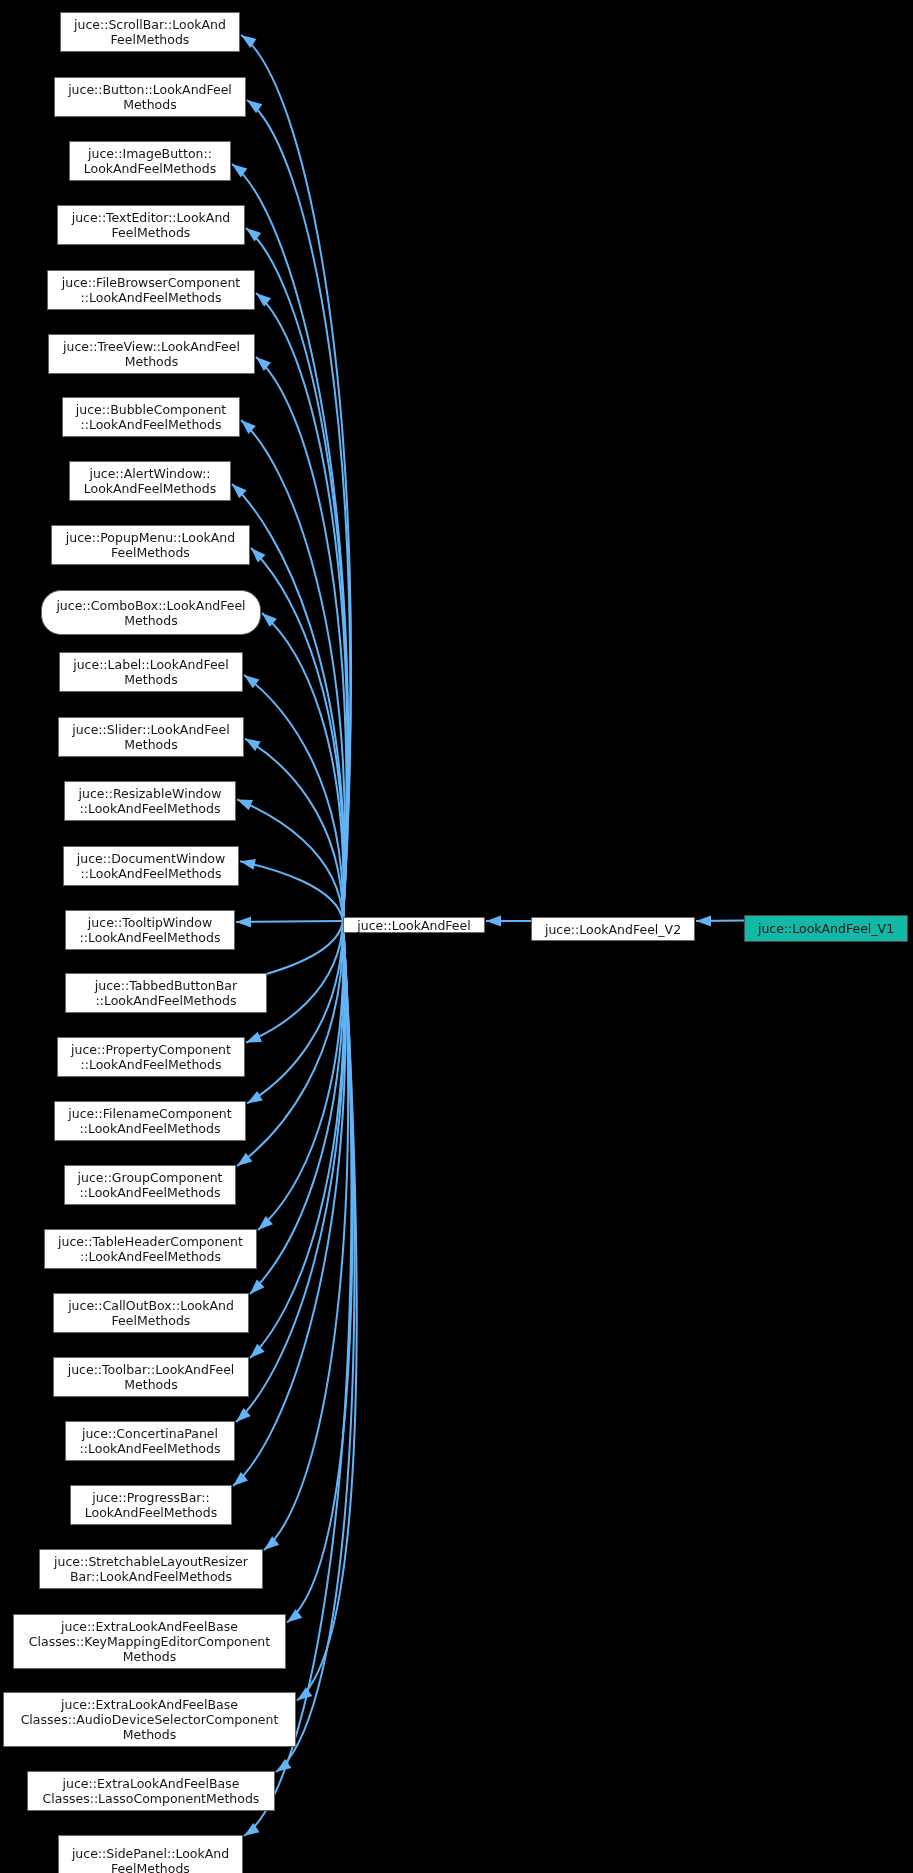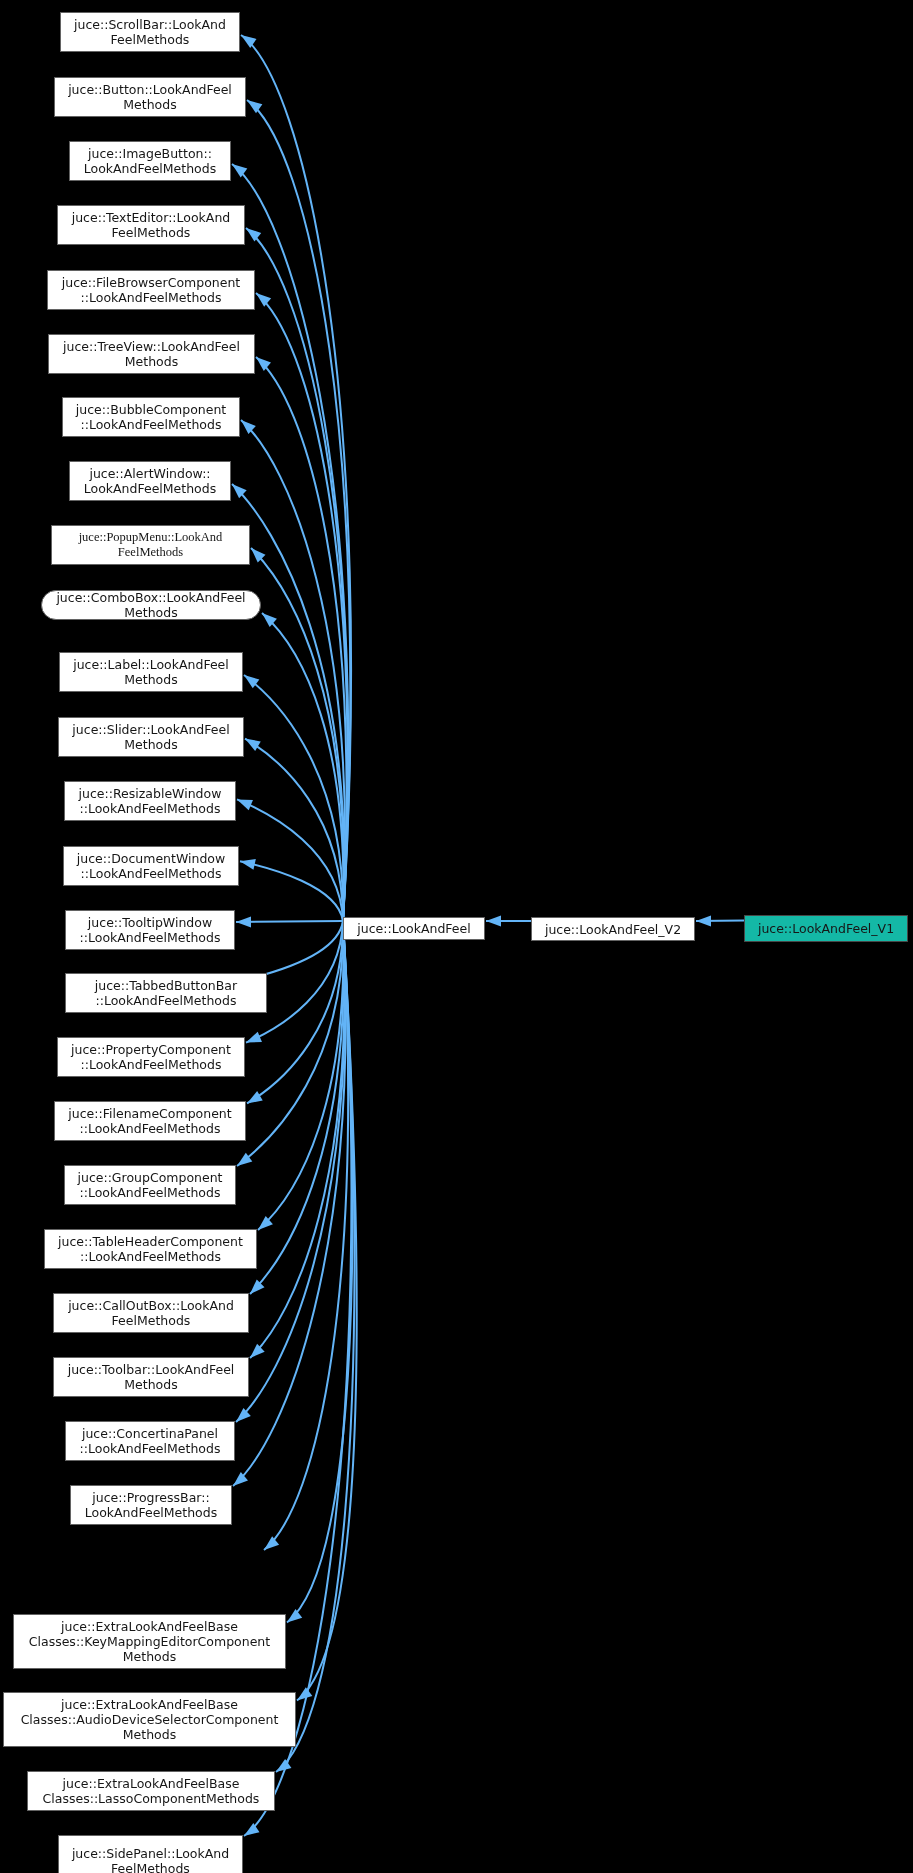--- a/index.html
+++ b/index.html
@@ -139,25 +139,25 @@
 Methods</span>
       </div>
       <div class="node" style="left: 62px; top: 389px; width: 178px; height: 40px;">
         <span class="node-label">juce::BubbleComponent
 ::LookAndFeelMethods</span>
       </div>
       <div class="node" style="left: 69px; top: 453px; width: 162px; height: 40px;">
         <span class="node-label">juce::AlertWindow::
 LookAndFeelMethods</span>
       </div>
-      <div class="node" style="left: 51px; top: 517px; width: 199px; height: 40px; font-family: Liberation Serif, serif;">
+      <div class="node" style="left: 51px; top: 517px; width: 199px; height: 40px;">
         <span class="node-label">juce::PopupMenu::LookAnd
 FeelMethods</span>
       </div>
-      <div class="node" style="left: 41px; top: 582px; width: 220px; height: 30px; border-radius: 20px;">
+      <div class="node" style="left: 41px; top: 582px; width: 220px; height: 45px; border-radius: 20px;">
         <span class="node-label">juce::ComboBox::LookAndFeel
 Methods</span>
       </div>
       <div class="node" style="left: 59px; top: 644px; width: 184px; height: 40px;">
         <span class="node-label">juce::Label::LookAndFeel
 Methods</span>
       </div>
       <div class="node" style="left: 58px; top: 709px; width: 186px; height: 40px;">
         <span class="node-label">juce::Slider::LookAndFeel
 Methods</span>
@@ -203,39 +203,43 @@
 Methods</span>
       </div>
       <div class="node" style="left: 65px; top: 1413px; width: 170px; height: 40px;">
         <span class="node-label">juce::ConcertinaPanel
 ::LookAndFeelMethods</span>
       </div>
       <div class="node" style="left: 70px; top: 1477px; width: 162px; height: 40px;">
         <span class="node-label">juce::ProgressBar::
 LookAndFeelMethods</span>
       </div>
+      <div class="node" style="left: 39px; top: 1541px; width: 224px; height: 40px;">
+        <span class="node-label">juce::StretchableLayoutResizer
+Bar::LookAndFeelMethods</span>
+      </div>
       <div class="node" style="left: 13px; top: 1606px; width: 273px; height: 55px;">
         <span class="node-label">juce::ExtraLookAndFeelBase
 Classes::KeyMappingEditorComponent
 Methods</span>
       </div>
       <div class="node" style="left: 3px; top: 1684px; width: 293px; height: 55px;">
         <span class="node-label">juce::ExtraLookAndFeelBase
 Classes::AudioDeviceSelectorComponent
 Methods</span>
       </div>
       <div class="node" style="left: 27px; top: 1763px; width: 248px; height: 40px;">
         <span class="node-label">juce::ExtraLookAndFeelBase
 Classes::LassoComponentMethods</span>
       </div>
       <div class="node" style="left: 58px; top: 1827px; width: 185px; height: 52px;">
         <span class="node-label">juce::SidePanel::LookAnd
 FeelMethods</span>
       </div>
-      <div class="node" style="left: 343px; top: 909px; width: 142px; height: 23px;">
+      <div class="node" style="left: 343px; top: 909px; width: 142px; height: 16px;">
         <span class="node-label">juce::LookAndFeel</span>
       </div>
       <div class="node" style="left: 531px; top: 909px; width: 164px; height: 24px;">
         <span class="node-label">juce::LookAndFeel_V2</span>
       </div>
       <div class="node highlight" style="left: 744px; top: 907px; width: 164px; height: 27px;">
         <span class="node-label">juce::LookAndFeel_V1</span>
       </div>
     </div>
 </div>

